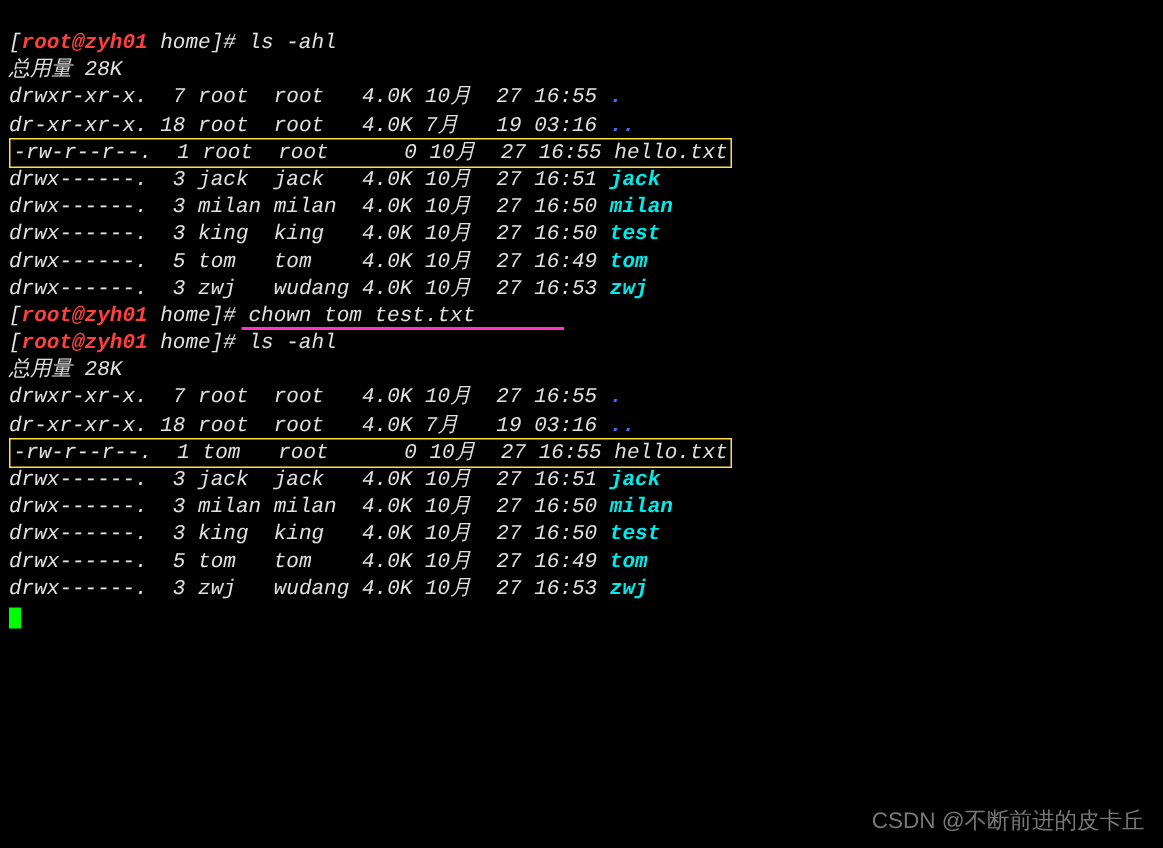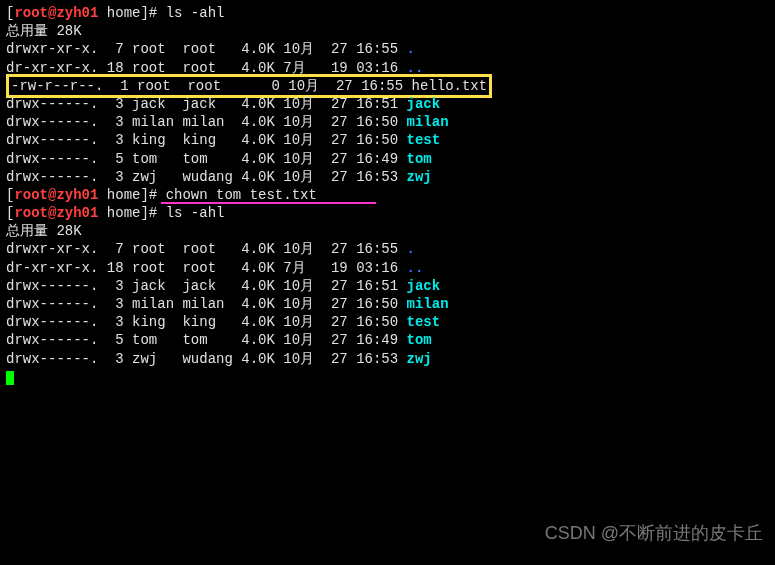--- a/index.html
+++ b/index.html
@@ -9,55 +9,56 @@
     font-family: "Courier New", Consolas, monospace;
     font-size: 14px;
     line-height: 1.3;
     color: #c0c0c0;
     width: 775px;
     height: 565px;
     overflow: hidden;
     position: relative;
   }
   .term {
-    padding: 4px 6px;
+    padding: 20px 6px;
+    font-style: italic;
   }
   .line {
     white-space: pre;
     position: relative;
   }
   .white { color: #e0e0e0; }
   .red-bold { color: #ff4040; font-weight: bold; }
   .cyan-bold { color: #00eaea; font-weight: bold; }
   .blue-bold { color: #3f6fff; font-weight: bold; }
   .cursor {
     display: inline-block;
     width: 8px;
     height: 14px;
     background: #00ff00;
     vertical-align: text-bottom;
   }
   .box-red {
-    border: 3px solid #fde047;
+    border: 1px solid #fde047;
     padding: 0 2px;
     margin: -3px 0;
     display: inline-block;
   }
   .annotation {
     position: absolute;
     border-bottom: 2px solid #ff33cc;
     height: 0;
   }
   .watermark {
     position: absolute;
-    bottom: 20px;
+    bottom: 8px;
     right: 12px;
     color: #777;
     font-family: sans-serif;
-    font-size: 18px;
+    font-size: 15px;
   }
 </style>
 </head>
 <body>
 
 <div class="term">
   <div id="content">
       <div class="line"><span class="white">[<span class="red-bold">root@zyh01</span> home]# </span><span class="white">ls -ahl</span></div>
       <div class="line white">总用量 28K</div>
       <div class="line"><span class="white">drwxr-xr-x. </span><span class="white"> 7 </span><span class="white">root  </span><span class="white">root   </span><span class="white">4.0K </span><span class="white">10月  </span><span class="white">27 </span><span class="white">16:55 </span><span class="blue-bold">.</span></div>
@@ -66,20 +67,21 @@
       <div class="line"><span class="white">drwx------. </span><span class="white"> 3 </span><span class="white">jack  </span><span class="white">jack   </span><span class="white">4.0K </span><span class="white">10月  </span><span class="white">27 </span><span class="white">16:51 </span><span class="cyan-bold">jack</span></div>
       <div class="line"><span class="white">drwx------. </span><span class="white"> 3 </span><span class="white">milan </span><span class="white">milan  </span><span class="white">4.0K </span><span class="white">10月  </span><span class="white">27 </span><span class="white">16:50 </span><span class="cyan-bold">milan</span></div>
       <div class="line"><span class="white">drwx------. </span><span class="white"> 3 </span><span class="white">king  </span><span class="white">king   </span><span class="white">4.0K </span><span class="white">10月  </span><span class="white">27 </span><span class="white">16:50 </span><span class="cyan-bold">test</span></div>
       <div class="line"><span class="white">drwx------. </span><span class="white"> 5 </span><span class="white">tom   </span><span class="white">tom    </span><span class="white">4.0K </span><span class="white">10月  </span><span class="white">27 </span><span class="white">16:49 </span><span class="cyan-bold">tom</span></div>
       <div class="line"><span class="white">drwx------. </span><span class="white"> 3 </span><span class="white">zwj   </span><span class="white">wudang </span><span class="white">4.0K </span><span class="white">10月  </span><span class="white">27 </span><span class="white">16:53 </span><span class="cyan-bold">zwj</span></div>
       <div class="line" style="position:relative"><span class="white">[<span class="red-bold">root@zyh01</span> home]# </span><span class="white">chown tom test.txt</span><span class="annotation" style="left:155px;width:215px;top:16px"></span></div>
       <div class="line"><span class="white">[<span class="red-bold">root@zyh01</span> home]# </span><span class="white">ls -ahl</span></div>
       <div class="line white">总用量 28K</div>
       <div class="line"><span class="white">drwxr-xr-x. </span><span class="white"> 7 </span><span class="white">root  </span><span class="white">root   </span><span class="white">4.0K </span><span class="white">10月  </span><span class="white">27 </span><span class="white">16:55 </span><span class="blue-bold">.</span></div>
       <div class="line"><span class="white">dr-xr-xr-x. </span><span class="white">18 </span><span class="white">root  </span><span class="white">root   </span><span class="white">4.0K </span><span class="white">7月   </span><span class="white">19 </span><span class="white">03:16 </span><span class="blue-bold">..</span></div>
+      <div class="line"><span class="box-red"><span class="white">-rw-r--r--. </span><span class="white"> 1 </span><span class="white">tom   </span><span class="white">root   </span><span class="white">   0 </span><span class="white">10月  </span><span class="white">27 </span><span class="white">16:55 </span><span class="white">hello.txt</span></span></div>
       <div class="line"><span class="white">drwx------. </span><span class="white"> 3 </span><span class="white">jack  </span><span class="white">jack   </span><span class="white">4.0K </span><span class="white">10月  </span><span class="white">27 </span><span class="white">16:51 </span><span class="cyan-bold">jack</span></div>
       <div class="line"><span class="white">drwx------. </span><span class="white"> 3 </span><span class="white">milan </span><span class="white">milan  </span><span class="white">4.0K </span><span class="white">10月  </span><span class="white">27 </span><span class="white">16:50 </span><span class="cyan-bold">milan</span></div>
       <div class="line"><span class="white">drwx------. </span><span class="white"> 3 </span><span class="white">king  </span><span class="white">king   </span><span class="white">4.0K </span><span class="white">10月  </span><span class="white">27 </span><span class="white">16:50 </span><span class="cyan-bold">test</span></div>
       <div class="line"><span class="white">drwx------. </span><span class="white"> 5 </span><span class="white">tom   </span><span class="white">tom    </span><span class="white">4.0K </span><span class="white">10月  </span><span class="white">27 </span><span class="white">16:49 </span><span class="cyan-bold">tom</span></div>
       <div class="line"><span class="white">drwx------. </span><span class="white"> 3 </span><span class="white">zwj   </span><span class="white">wudang </span><span class="white">4.0K </span><span class="white">10月  </span><span class="white">27 </span><span class="white">16:53 </span><span class="cyan-bold">zwj</span></div>
       <div class="line"><span class="cursor"></span></div>
     </div>
 </div>
 
 <div class="watermark">CSDN @不断前进的皮卡丘</div>

